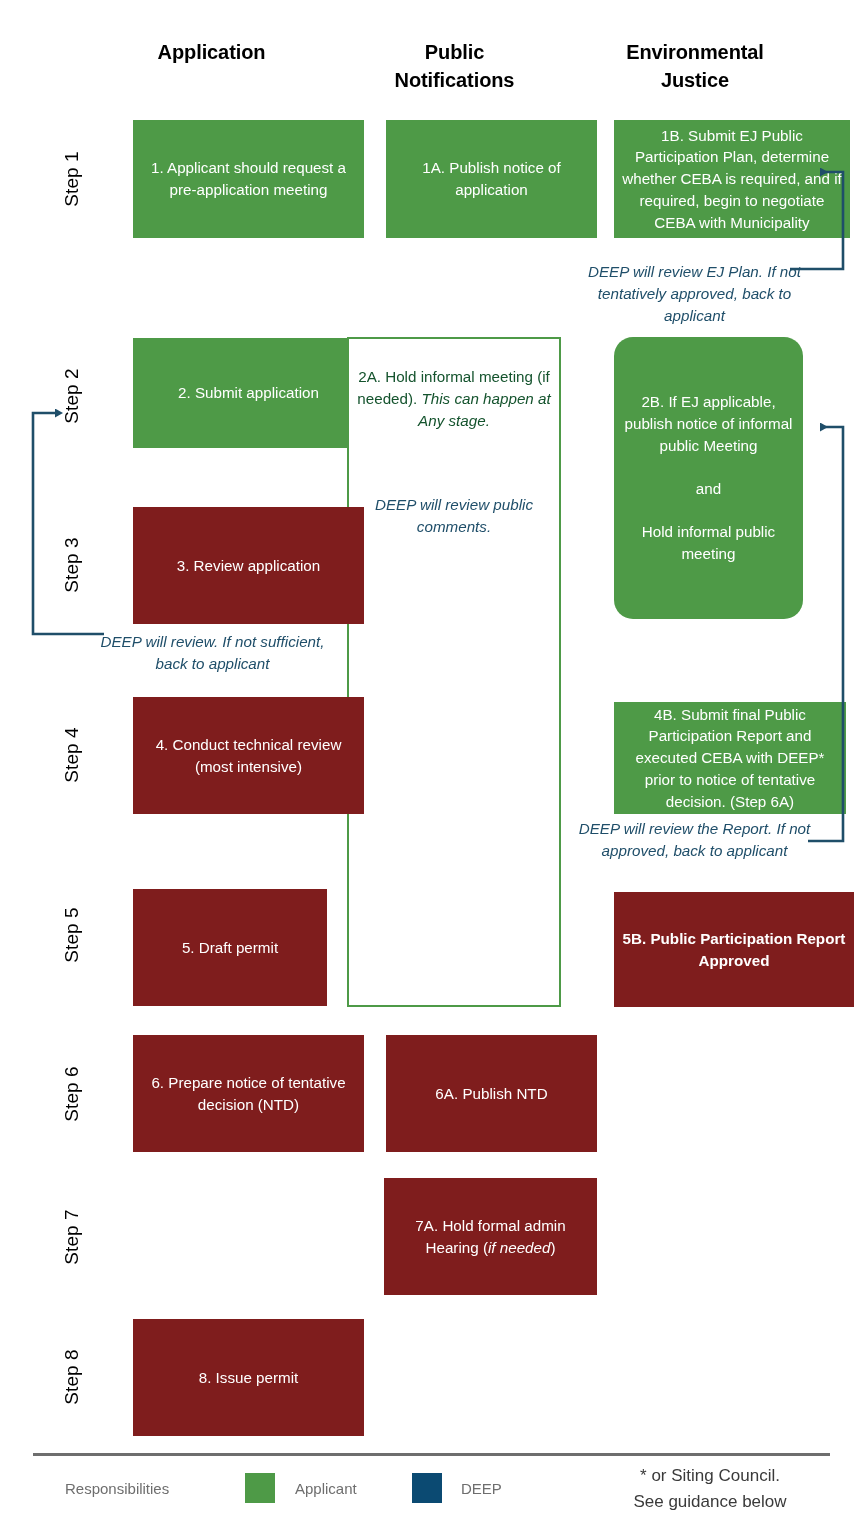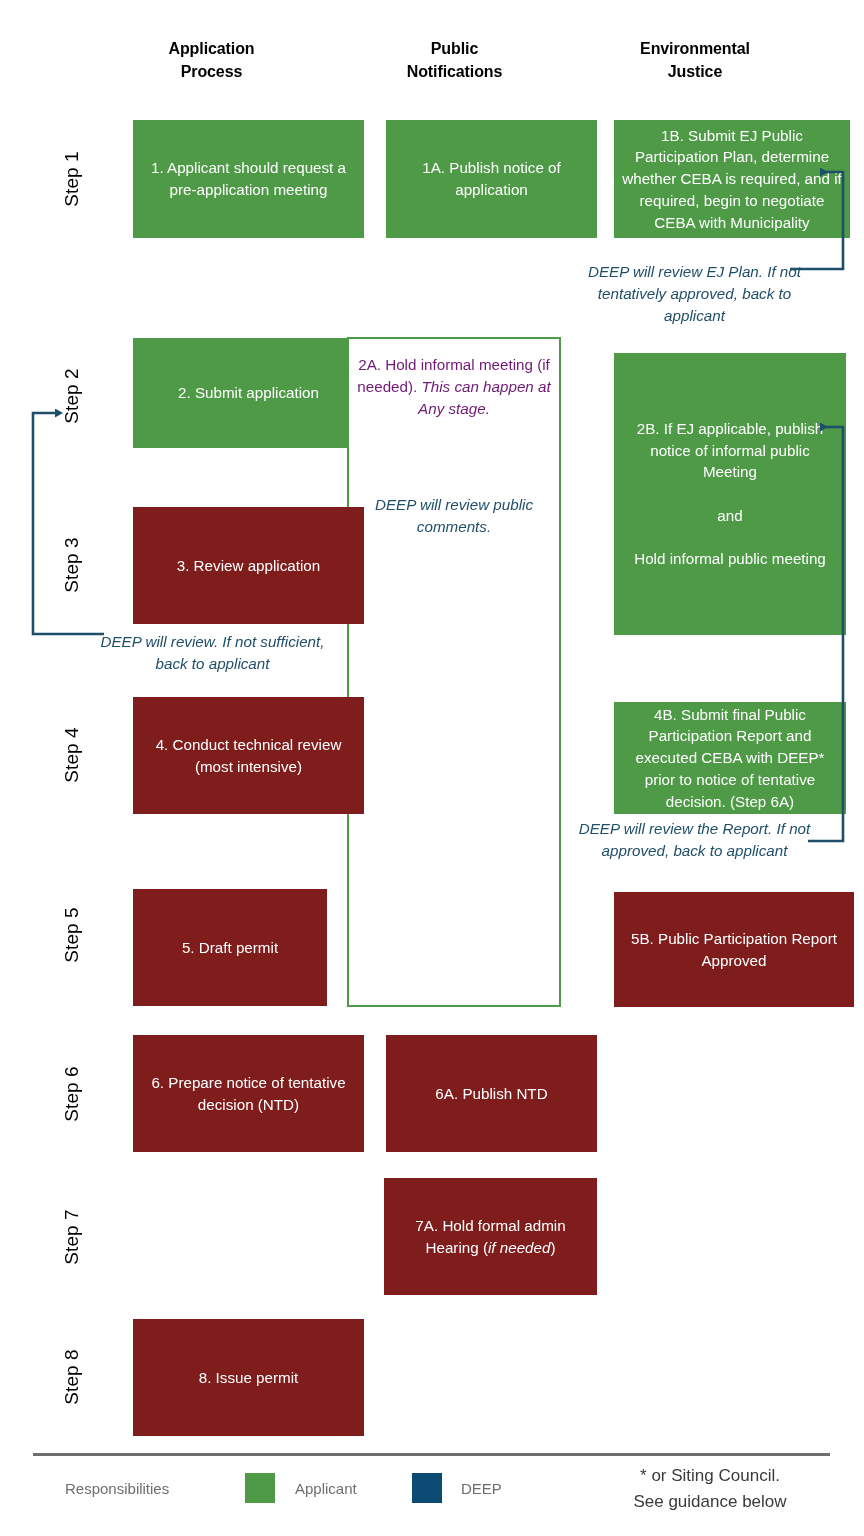--- a/index.html
+++ b/index.html
@@ -14,21 +14,21 @@
     position: relative;
     width: 864px; height: 1536px;
     background: #ffffff;
   }
 
   
   .col-header {
     position: absolute;
     text-align: center;
     font-weight: bold;
-    font-size: 16px;
+    font-size: 20px;
     line-height: 1.42;
     color: #000000;
     letter-spacing: -0.1px;
   }
 
   
   .step-label {
     position: absolute;
     width: 120px;
     height: 26px;
@@ -69,24 +69,25 @@
   .note {
     position: absolute;
     font-style: italic;
     color: #1f4e69;
     font-size: 15.2px;
     line-height: 1.45;
     text-align: center;
   }
   .note-green {
     position: absolute;
-    color: #701a75;
+    color: #14532d;
     font-size: 15.2px;
     line-height: 1.45;
     text-align: center;
+    margin-top: 12px;
   }
   .note-green .ital { font-style: italic; }
 
   
   #arrows { position: absolute; left: 0; top: 0; width: 864px; height: 1536px; pointer-events: none; }
 
   
   .divider {
     position: absolute;
     background: #6e6e6e;
@@ -110,21 +111,20 @@
     width: 240px;
   }
 </style>
 </head>
 <body>
 
 <div id="root">
 
   <div class="col-header" style="left:96px; top:38px; width:231px;">
     <div>Application</div>
-    <div>Process</div>
   </div>
   <div class="col-header" style="left:349px; top:38px; width:211px;">
     <div>Public</div>
     <div>Notifications</div>
   </div>
   <div class="col-header" style="left:577px; top:38px; width:236px;">
     <div>Environmental</div>
     <div>Justice</div>
   </div>
 
@@ -155,21 +155,21 @@
     <span class="inner">2. Submit application</span>
   </div>
 
   <div class="box-outline" style="left:347px; top:337px; width:214px; height:670px;"></div>
   <div class="note-green" style="left:355px; top:354px; width:198px;">
     <span>2A. Hold informal meeting (if needed).</span>
     <span class="ital">This can happen at Any stage.</span>
   </div>
   <div class="note" style="left:355px; top:494px; width:198px;">DEEP will review public comments.</div>
 
-  <div class="box green" style="left:577px; top:353px; width:232px; height:282px;">
+  <div class="box green" style="left:577px; top:337px; width:189px; height:282px;border-radius:19px;">
     <span class="inner">
       <span>2B. If EJ applicable, publish notice of informal public Meeting</span>
       <br><br>
       <span>and</span>
       <br><br>
       <span>Hold informal public meeting</span>
     </span>
   </div>
 
   <div class="box blue" style="left:96px; top:507px; width:231px; height:117px;">
@@ -185,21 +185,21 @@
   <div class="box green" style="left:577px; top:702px; width:232px; height:112px;">
     <span class="inner">4B. Submit final Public Participation Report and executed CEBA with DEEP* prior to notice of tentative decision. (Step 6A)</span>
   </div>
 
   <div class="note" style="left:572px; top:818px; width:245px;">DEEP will review the Report. If not approved, back to applicant</div>
 
   <div class="box blue" style="left:96px; top:889px; width:194px; height:117px;">
     <span class="inner">5. Draft permit</span>
   </div>
 
-  <div class="box blue" style="left:577px; top:892px; width:240px; height:115px;">
+  <div class="box blue" style="left:577px; top:892px; width:240px; height:115px;font-weight:bold;">
     <span class="inner">5B. Public Participation Report Approved</span>
   </div>
 
   <div class="box blue" style="left:96px; top:1035px; width:231px; height:117px;">
     <span class="inner">6. Prepare notice of tentative decision (NTD)</span>
   </div>
 
   <div class="box blue" style="left:349px; top:1035px; width:211px; height:117px;">
     <span class="inner">6A. Publish NTD</span>
   </div>

